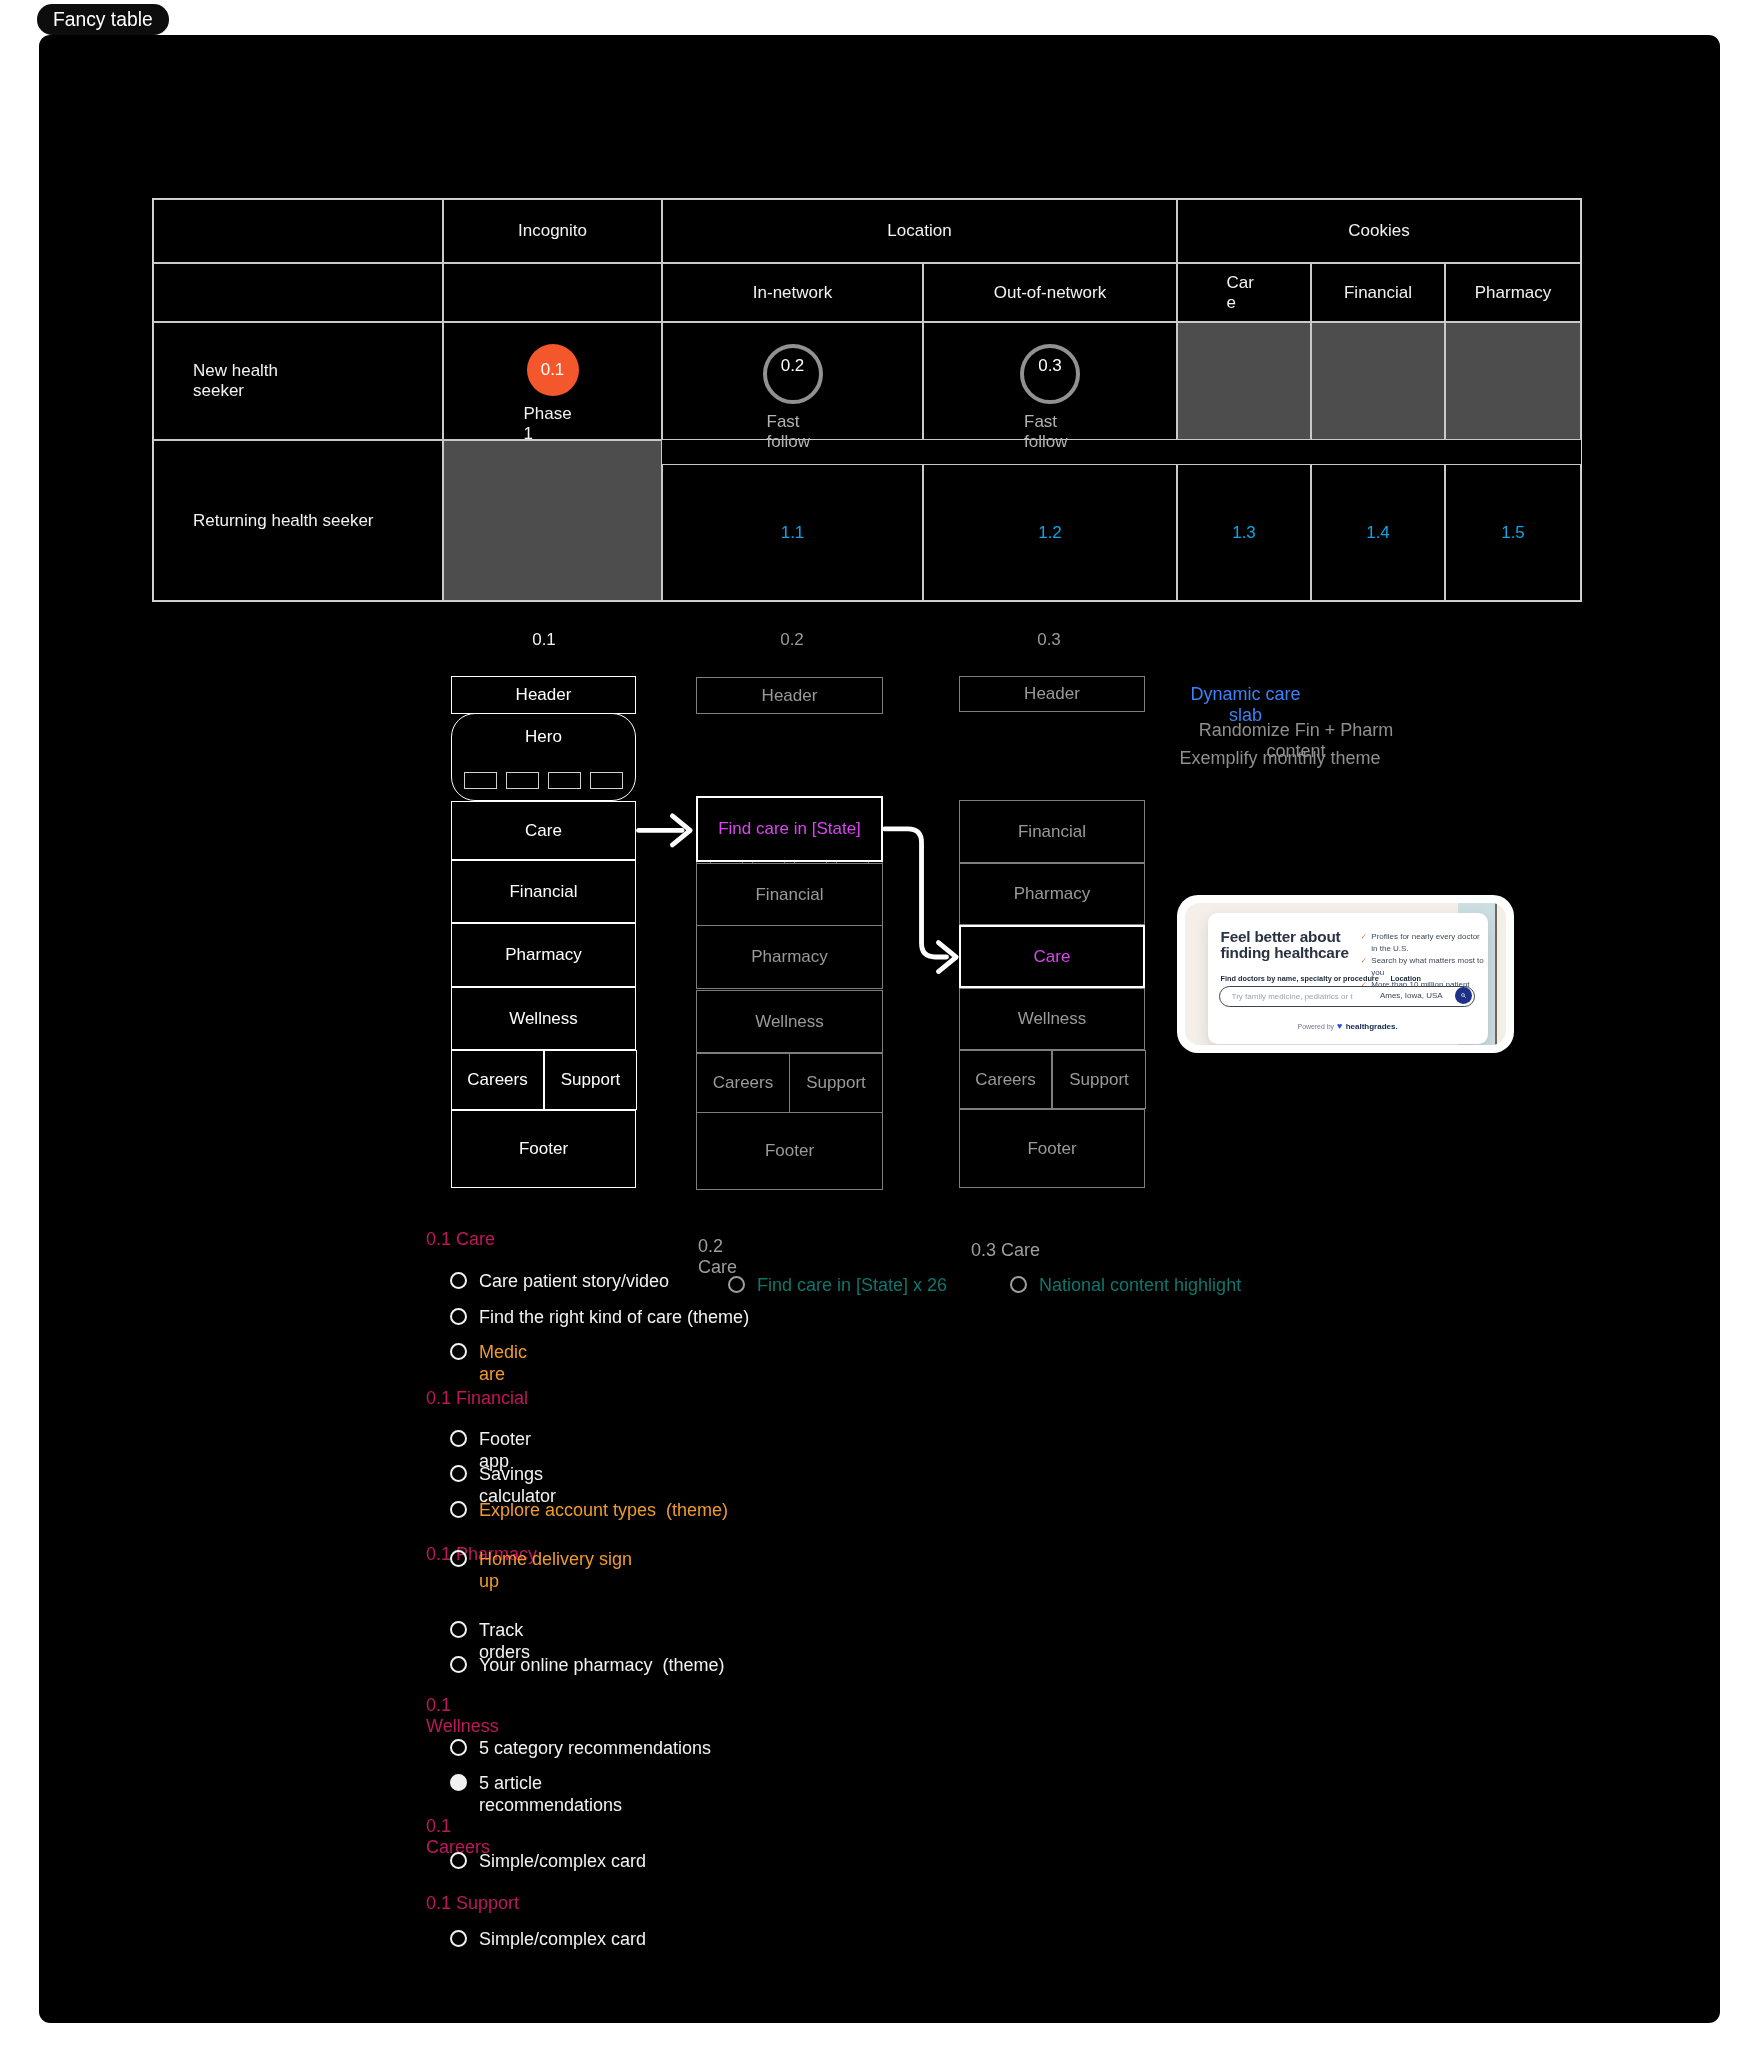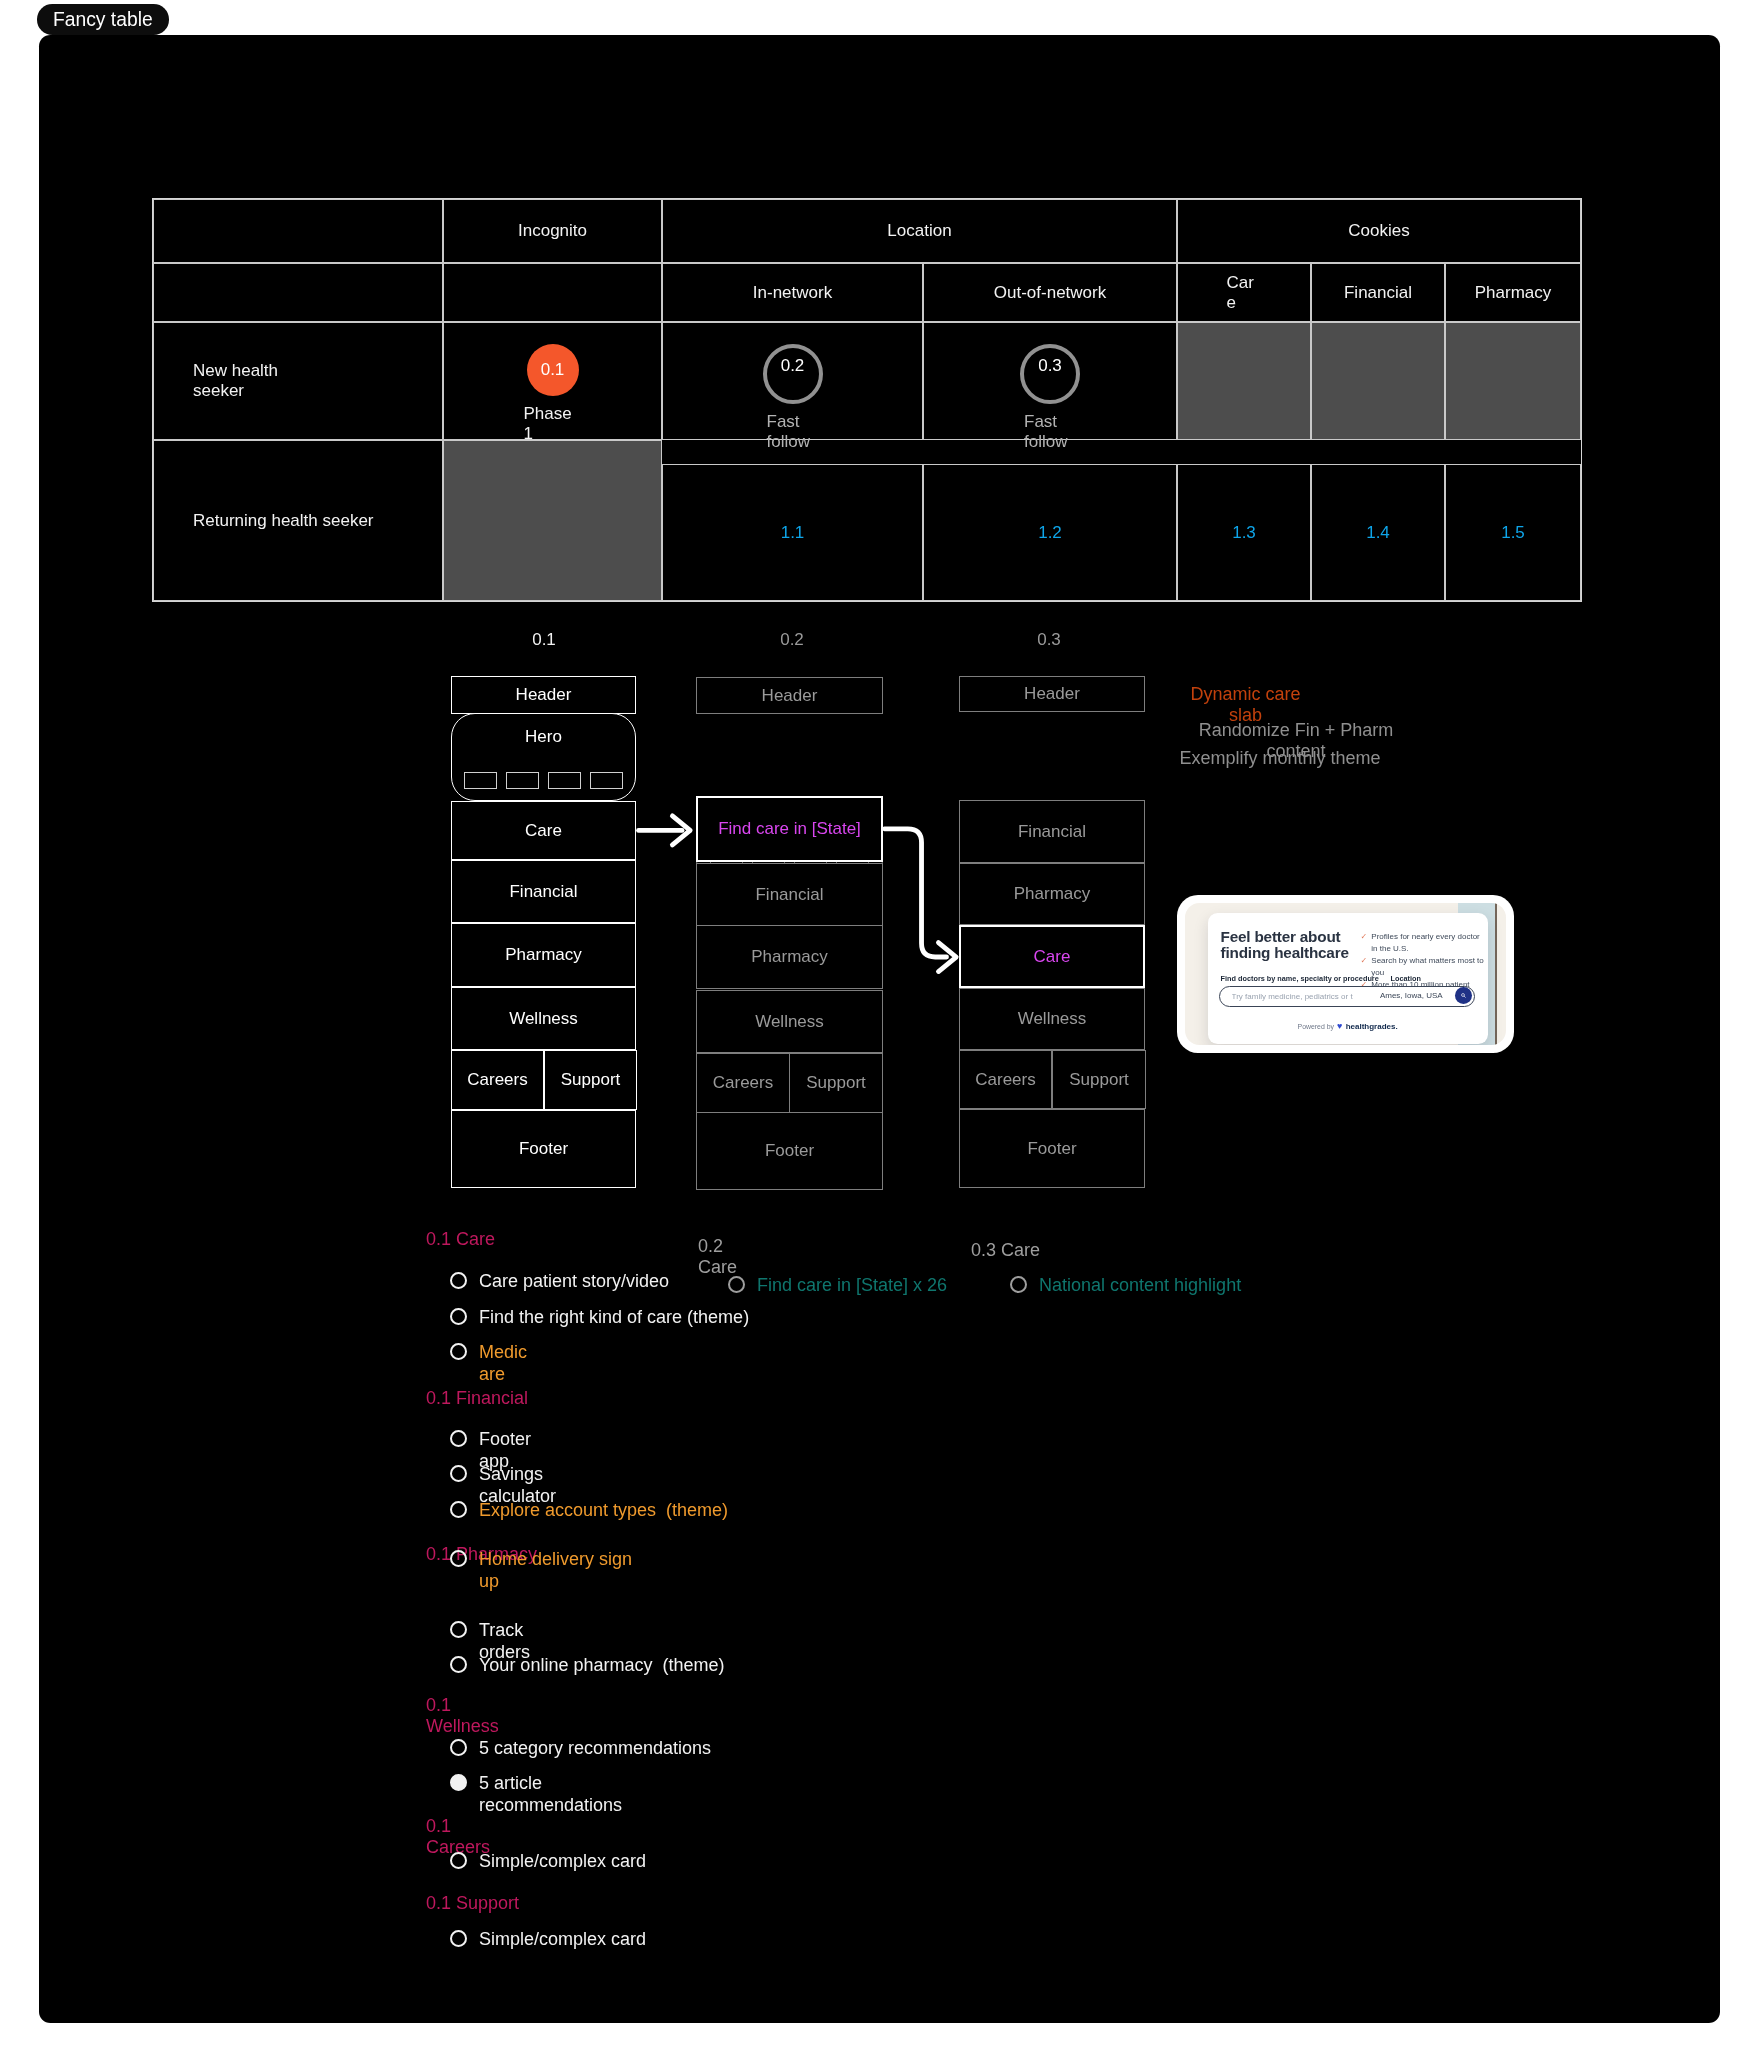--- a/index.html
+++ b/index.html
@@ -29,21 +29,21 @@
   .wf-hl{border:2.4px solid #ffffff;color:#d946ef;}
   .wfhero{position:relative;border-radius:24px;}
   .wfhero .hlabel{position:absolute;top:13px;left:0;right:0;text-align:center;}
   .hero-rects{position:absolute;bottom:11.3px;left:0;right:0;display:flex;justify-content:center;gap:9px;}
   .hero-rect{width:33px;height:17px;border:1.6px solid #d0d0d0;box-sizing:border-box;}
   .hero-rect-dim{border-color:#6a6a6a;}
   .wfid{position:absolute;text-align:center;font-size:17px;line-height:21px;color:#f2f2f2;}
   .wfid-dim{color:#9a9a9a;word-break:break-all;}
   
   .anno{position:absolute;text-align:center;font-size:18px;line-height:21px;}
-  .anno-white{color:#c2410c;}
+  .anno-white{color:#3b82f6;}
   .anno-gray{color:#8f8f8f;}
   
   .promo{position:absolute;left:1177px;top:895px;width:337px;height:158px;background:#fff;border-radius:21px;box-sizing:border-box;padding:8px;}
   .promo-inner{position:relative;width:100%;height:100%;background:#f4f0e9;border-radius:14.5px;overflow:hidden;}
   .promo-strip{position:absolute;top:0;bottom:0;right:11.3px;width:37px;background:#cddee2;}
   .promo-stripline{position:absolute;top:0;bottom:0;right:9px;width:2.4px;background:#74665a;}
   .promo-card{position:absolute;left:22.6px;top:9.7px;width:280px;height:131px;background:#fff;border-radius:9.7px;box-shadow:0 6.4px 14.5px rgba(30,30,50,.15);}
   .ph-headline{position:absolute;left:13px;top:16px;width:139px;font-size:15.3px;line-height:16px;font-weight:700;color:#2a3342;letter-spacing:-0.2px;}
   .ph-checks{position:absolute;left:153px;top:18px;font-size:8px;line-height:12px;color:#3f4a5a;}
   .ph-check-row{display:flex;gap:4px;align-items:baseline;}

